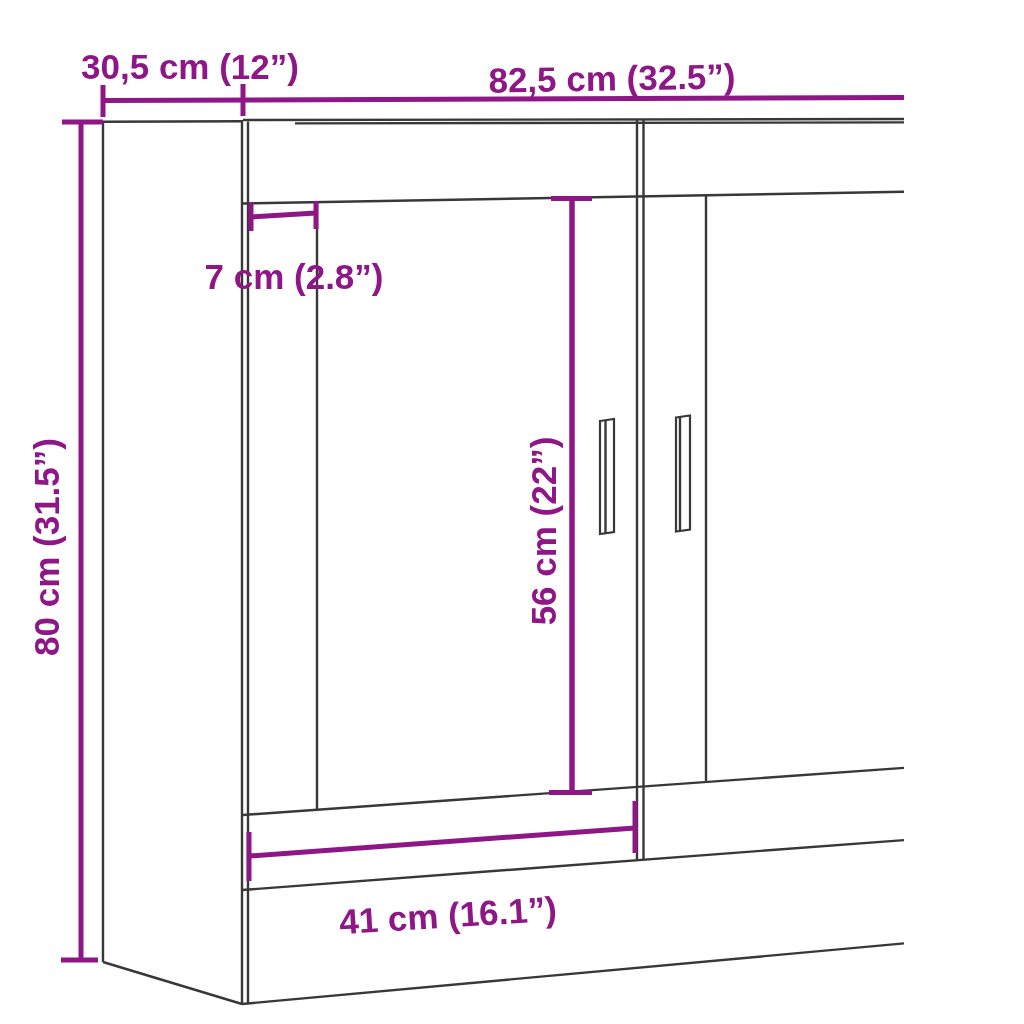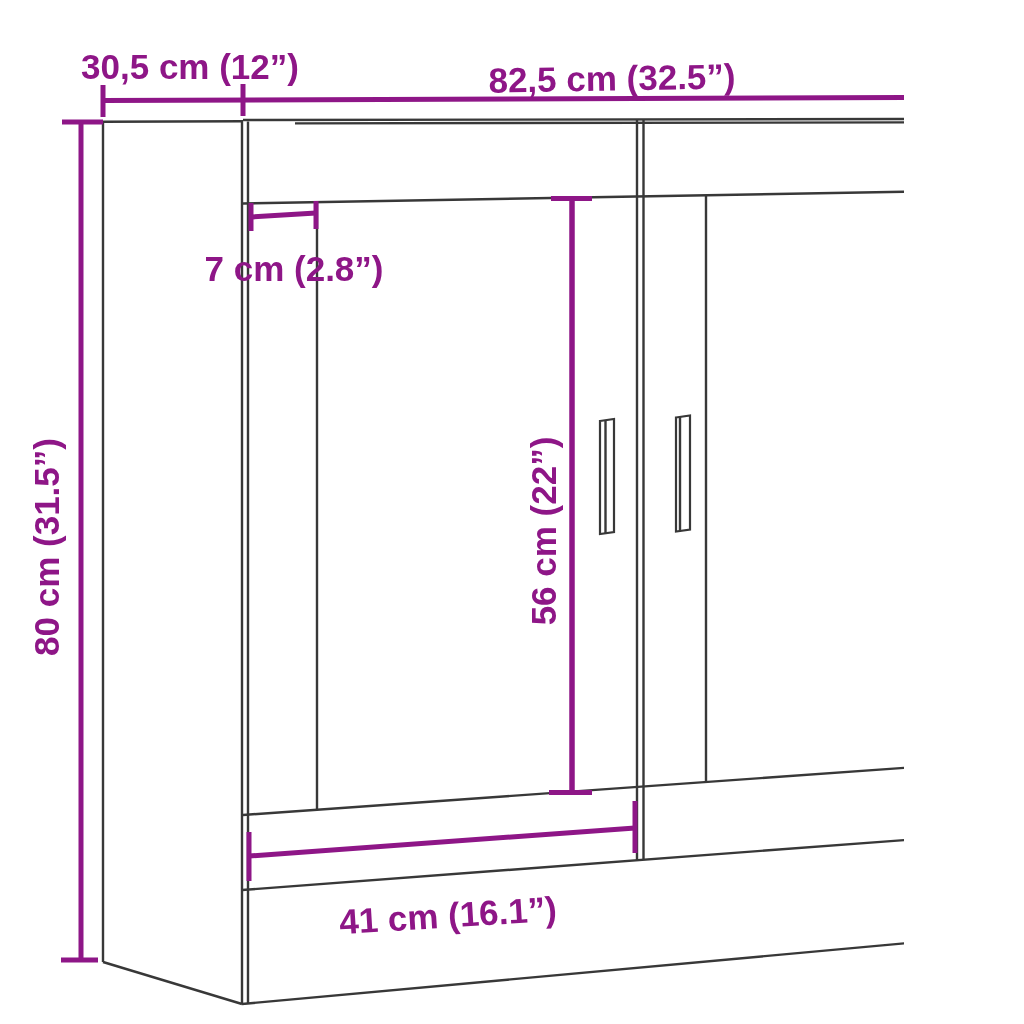--- a/index.html
+++ b/index.html
@@ -93,20 +93,20 @@
       <line class="m" x1="249" y1="856" x2="635" y2="828"></line>
       <line class="m" x1="249" y1="832" x2="249" y2="881"></line>
       <line class="m" x1="635" y1="801" x2="635" y2="853"></line>
     </g>
   </svg>
 
   <div class="dim-label" style="left:190px; top:66px;">30,5 cm (12”)</div>
 
   <div class="dim-label rot1n" style="left:612px; top:78px;">82,5 cm (32.5”)</div>
 
-  <div class="dim-label" style="left:294px; top:268px;">7 cm (2.8”)</div>
+  <div class="dim-label" style="left:294px; top:276px;">7 cm (2.8”)</div>
 
   <div class="dim-label rot90" style="left:543px; top:531px;">56 cm (22”)</div>
 
   <div class="dim-label rot90" style="left:46px; top:547px;">80 cm (31.5”)</div>
 
   <div class="dim-label rot35n" style="left:448px; top:915px;">41 cm (16.1”)</div>
 </div>
 
 </body></html>

